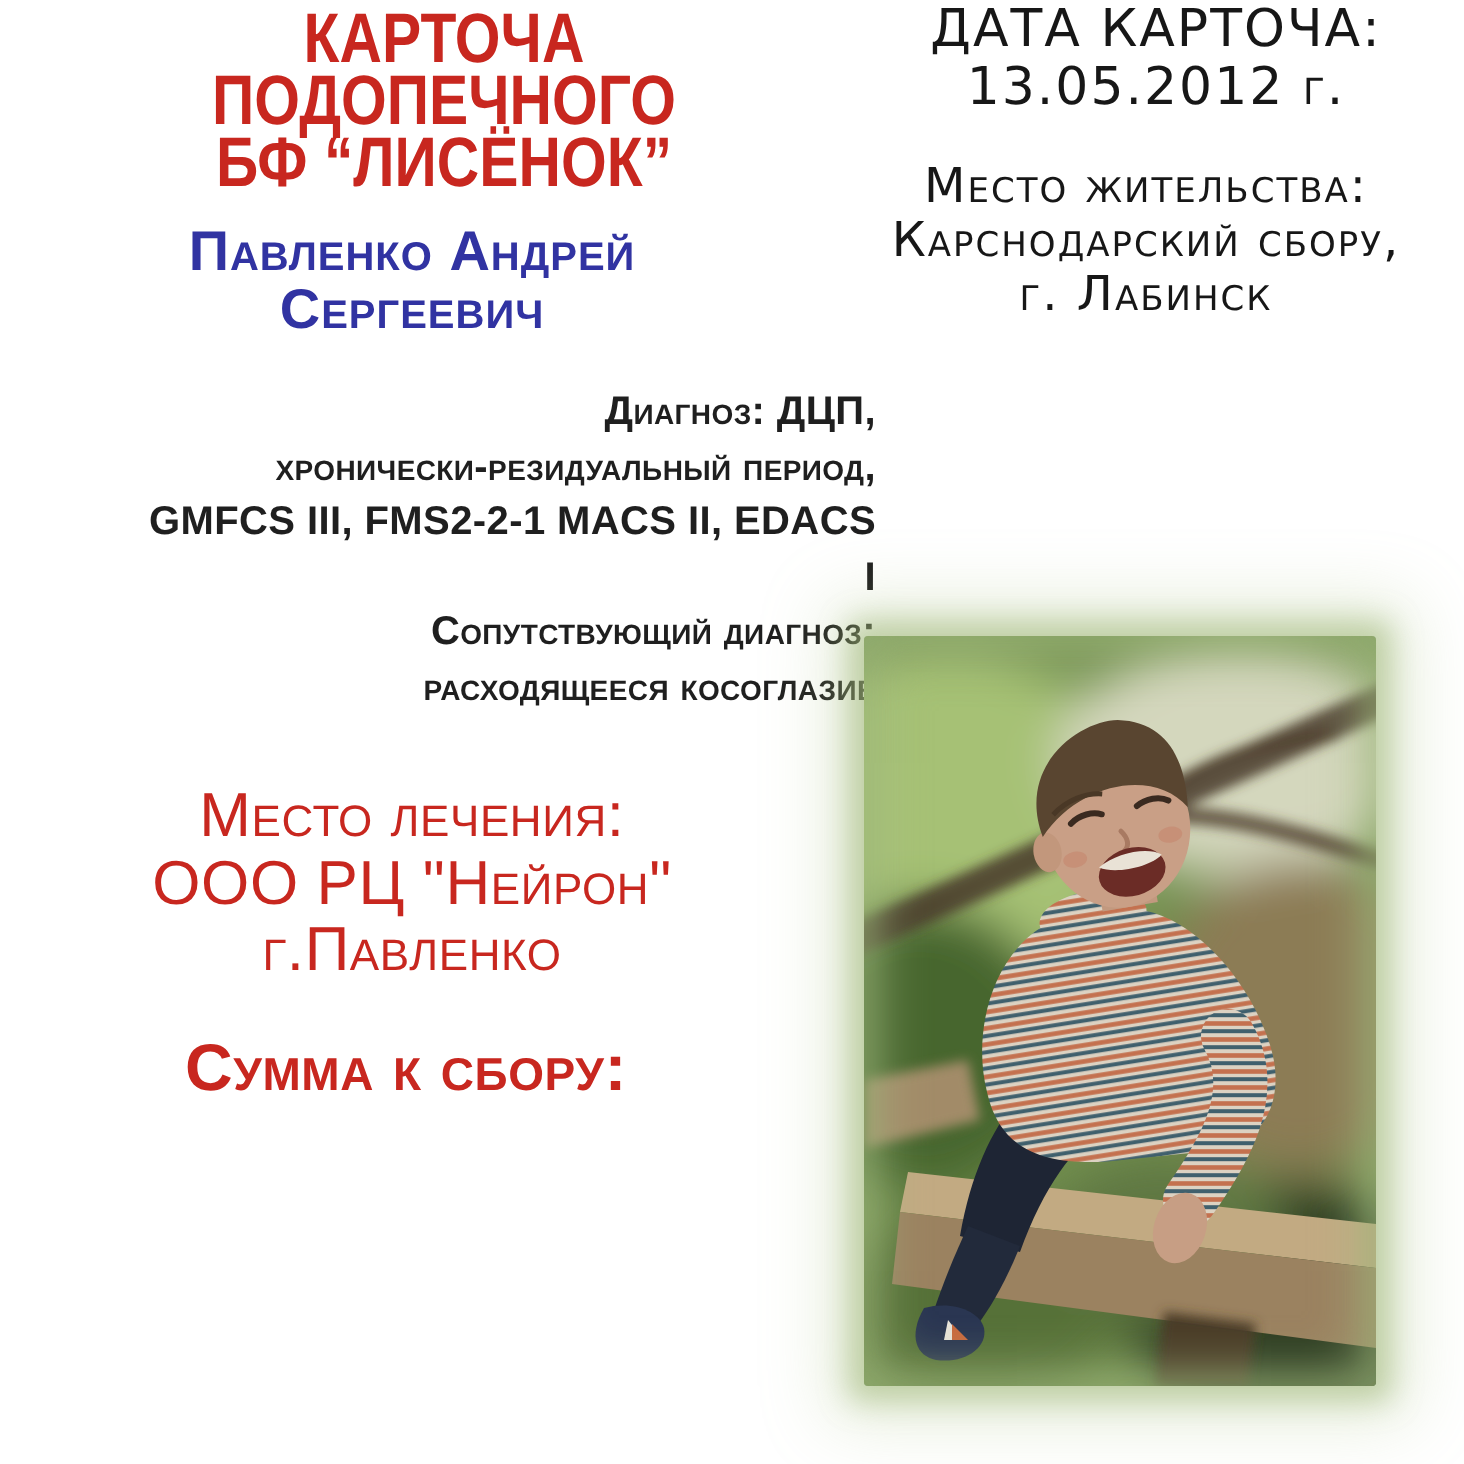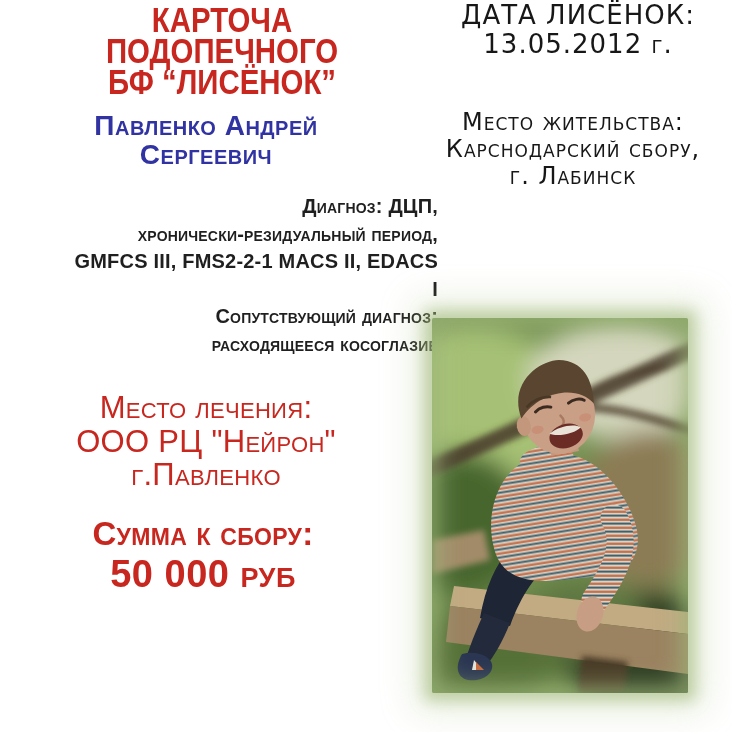--- a/index.html
+++ b/index.html
@@ -23,21 +23,21 @@
   .card-title .tline{display:block;transform:scaleX(.84);transform-origin:50% 50%;}
   
   .hand{
     font-family:"DejaVu Sans", sans-serif;
     font-variant:small-caps;
     letter-spacing:1px;
     color:#171717;
     text-align:center;
   }
   .dob-block{position:absolute;left:428px;top:1px;width:300px;font-size:26px;line-height:29px;}
-  .residence-block{position:absolute;left:416px;top:80px;width:314px;font-size:24px;line-height:27px;margin-top:29px;}
+  .residence-block{position:absolute;left:416px;top:80px;width:314px;font-size:24px;line-height:27px;}
   
   .name-block{
     position:absolute;left:28px;top:111px;width:356px;
     text-align:center;
     color:var(--blue,#3133a2);
     font-weight:bold;font-variant:small-caps;
     font-size:28px;line-height:29px;letter-spacing:.5px;
   }
   
   .diagnosis-block{
@@ -75,21 +75,21 @@
 <body>
 
 <div class="page" style="--red: #c8271f; --blue: #3133a2;">
 
   <div class="card-title">
     <span class="tline">КАРТОЧА ПОДОПЕЧНОГО</span>
     <span class="tline">БФ “ЛИСЁНОК”</span>
   </div>
 
   <div class="dob-block hand">
-    <div>ДАТА ЛИСЁНОК:</div>
+    <div>ДАТА КАРТОЧА:</div>
     <div>13.05.2012 г.</div>
   </div>
 
   <div class="residence-block hand">
     <div>Место жительства:</div>
     <div>Карснодарский сбору,</div>
     <div>г. Лабинск</div>
   </div>
 
   <div class="name-block">
@@ -106,21 +106,20 @@
   </div>
 
   <div class="treatment-block">
     <div>Место лечения:</div>
     <div>ООО РЦ "Нейрон"</div>
     <div>г.Павленко</div>
   </div>
 
   <div class="sum-block">
     <div class="sum-label">Сумма к сбору:</div>
-    <div class="sum-amount">50 000 руб</div>
   </div>
 
   <div class="photo-frame" title="Смеющийся мальчик в полосатой водолазке сидит на деревянном брусе на фоне зелени">
     <svg width="256" height="375" viewBox="0 0 256 375" xmlns="http://www.w3.org/2000/svg">
       <defs>
         <filter id="b12" x="-50%" y="-50%" width="200%" height="200%">
             <feGaussianBlur stdDeviation="12"></feGaussianBlur>
           </filter>
         <filter id="b6" x="-50%" y="-50%" width="200%" height="200%">
             <feGaussianBlur stdDeviation="6"></feGaussianBlur>

